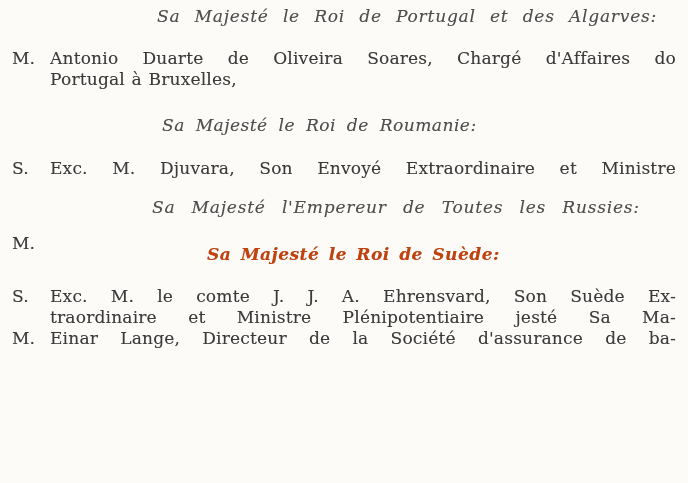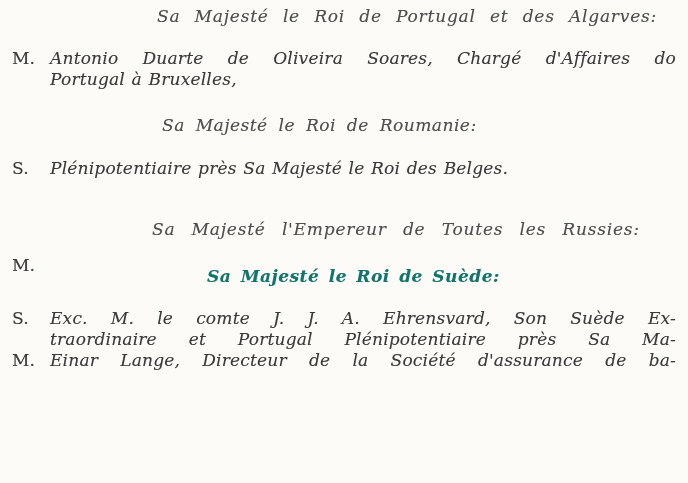--- a/index.html
+++ b/index.html
@@ -23,65 +23,65 @@
     overflow: hidden;
     text-shadow: 0.2px 0.2px 0.5px rgba(70,70,70,0.35);
   }
   .heading {
     font-style: italic;
     white-space: nowrap;
     color: #4e4e4e;
   }
   .h-portugal  { margin: 0 0 21px 145px; word-spacing: 8px;  letter-spacing: 0.8px; }
   .h-roumanie  { margin: 25px 0 22px 150px; word-spacing: 5px; letter-spacing: 0.5px; font-style: italic; }
-  .h-russies   { margin: 40px 0 15px 140px; word-spacing: 10px; letter-spacing: 0.8px; }
+  .h-russies   { margin: 18px 0 15px 140px; word-spacing: 10px; letter-spacing: 0.8px; }
   .h-suede     { margin: 26px 0 21px 195px; word-spacing: 3px; letter-spacing: 0.5px;
-                 font-weight: bold; color: #0f766e; }
+                 font-weight: bold; color: #c2410c; }
   .entry {
     position: relative;
     padding-left: 38px;
   }
   .prefix {
     position: absolute;
     left: 0;
     top: 0;
   }
-  .line { display: block; font-style: italic; }
+  .line { display: block; }
   .line.just {
     text-align: justify;
     text-align-last: justify;
   }
 </style>
 </head>
 <body>
 
 <div class="page">
 
   <div class="heading h-portugal">Sa Majesté le Roi de Portugal et des Algarves:</div>
   <div class="entry">
     <span class="prefix">M.</span>
     <span class="line just">Antonio Duarte de Oliveira Soares, Chargé d'Affaires do</span>
     <span class="line">Portugal à Bruxelles,</span>
   </div>
 
   <div class="heading h-roumanie">Sa Majesté le Roi de Roumanie:</div>
   <div class="entry">
     <span class="prefix">S.</span>
-    <span class="line">Plénipotentiaire près Sa Majesté le Roi des Belges.</span>
+    <span class="line just">Exc. M. Djuvara, Son Envoyé Extraordinaire et Ministre</span>
   </div>
 
   <div class="heading h-russies">Sa Majesté l'Empereur de Toutes les Russies:</div>
   <div class="entry">
     <span class="prefix">M.</span>
   </div>
 
   <div class="heading h-suede">Sa Majesté le Roi de Suède:</div>
   <div class="entry">
     <span class="prefix">S.</span>
     <span class="line just">Exc. M. le comte J. J. A. Ehrensvard, Son Suède Ex-</span>
-    <span class="line just">traordinaire et Portugal Plénipotentiaire près Sa Ma-</span>
+    <span class="line just">traordinaire et Ministre Plénipotentiaire jesté Sa Ma-</span>
   </div>
   <div class="entry">
     <span class="prefix">M.</span>
     <span class="line just">Einar Lange, Directeur de la Société d'assurance de ba-</span>
   </div>
 
 </div>
 
 </body></html>

